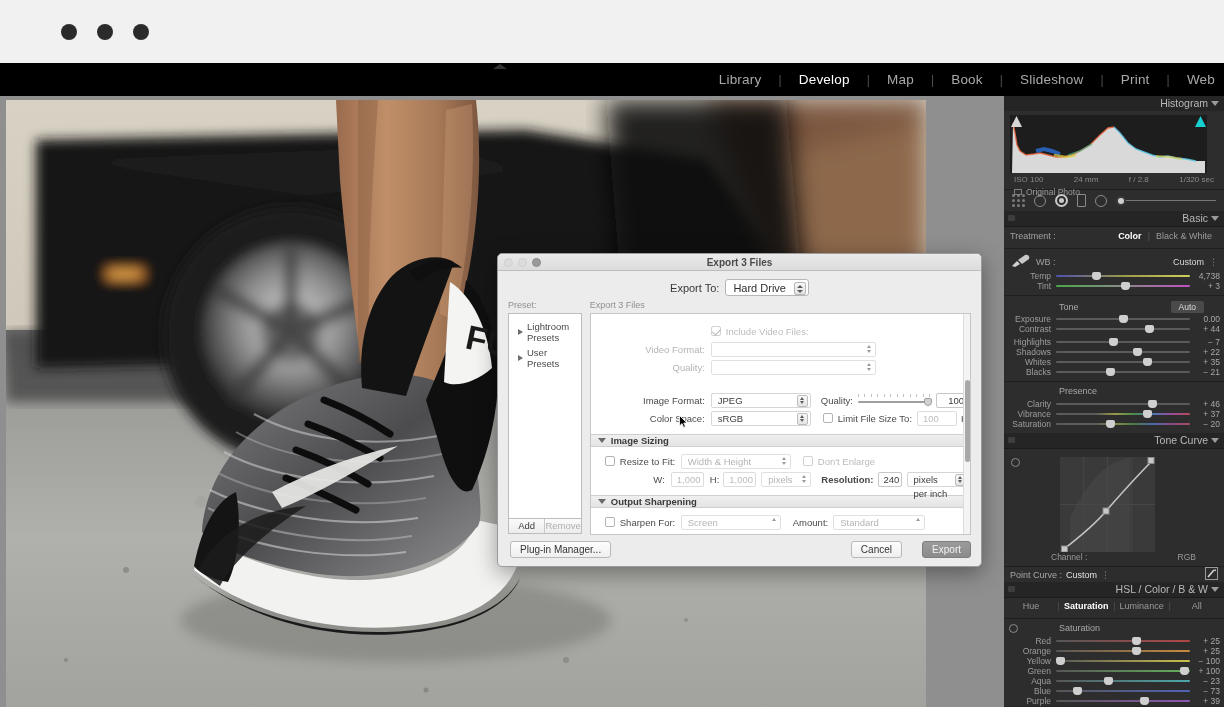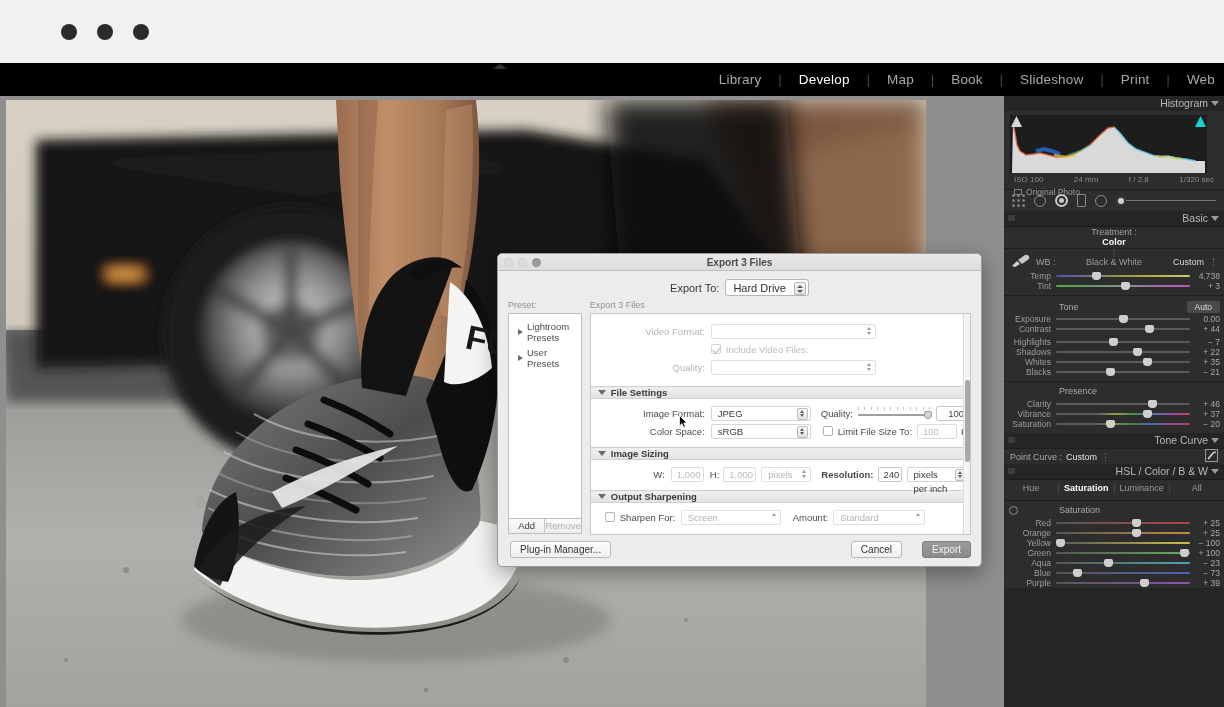--- a/index.html
+++ b/index.html
@@ -110,32 +110,32 @@
   .srow .track { position: absolute; left: 0; right: 0; top: 4px; height: 2px; background: #5b5b5b; border-radius: 1px; }
   .srow .knob { position: absolute; top: 1px; width: 9px; height: 8px; margin-left: -4.5px;
       background: #cfcfcf; border-radius: 2px 2px 4px 4px; }
   .srow .val { width: 30px; text-align: right; font-size: 8.5px; color: #a8a8a8; padding-left: 3px; }
   .divline { height: 1px; background: #1f1f1f; margin: 4px 0; }
   .subhdr { font-size: 9px; color: #a9a9a9; padding-left: 55px; margin: 2px 0 3px 0; }
 
   
   .treatment-row {
     display: flex; align-items: center; height: 17px; font-size: 9px;
-    padding: 0 6px; color: #a0a0a0; background: #2d2d2d; flex-direction: column;
+    padding: 0 6px; color: #a0a0a0; background: #2d2d2d;
   }
   .treatment-row .t-l { flex: 1; }
   .treatment-row .opt { padding: 0 6px; color: #9b9b9b; }
   .treatment-row .opt.on { color: #ffffff; font-weight: bold; }
   .wb-row { display: flex; align-items: center; height: 18px; font-size: 9px; padding: 0 6px; color: #a0a0a0; }
   .wb-row .eyedrop { width: 26px; }
   .wb-row .wb-l { flex: 1; }
   .wb-row .wb-v { color: #d8d8d8; }
   .auto-pill {
     background: #4a4a4a; color: #ddd; font-size: 8.5px; border-radius: 2px;
-    padding: 1px 8px; margin-left: auto; margin-right: 4px;
+    padding: 1px 8px; margin-left: auto; margin-right: 20px;
   }
   .tone-row { display: flex; align-items: center; height: 14px; font-size: 9px; padding-left: 55px; color: #a9a9a9; }
 
   
   .tc-box { position: relative; height: 118px; background: #2d2d2d; }
   .tc-plot { position: absolute; left: 56px; top: 8px; width: 95px; height: 95px; background: #3a3a3a; }
   .tc-target { position: absolute; left: 7px; top: 9px; width: 9px; height: 9px; border: 1px solid #8a8a8a; border-radius: 50%; }
   .tc-chan { position: absolute; left: 0; right: 0; bottom: 4px; display: flex; font-size: 8.5px; color: #9a9a9a; }
   .tc-chan .a { padding-left: 47px; }
   .tc-chan .b { margin-left: auto; padding-right: 28px; }
@@ -615,20 +615,41 @@
         <span class="val">− 20</span>
       </div>
       <div style="height:4px"></div>
     </div>
 
     <div class="panel-header">
       <span class="dotbtn"></span>
       <span>Tone Curve</span>
       <span class="tri"></span>
     </div>
+    <div class="panel-body tc-box">
+      <span class="tc-target"></span>
+      <div class="tc-plot">
+        <svg width="95" height="95" viewBox="0 0 95 95">
+          <rect width="95" height="95" fill="#3a3a3a"></rect>
+          <path d="M10,60 C30,20 48,8 56,5 L70,0 L70,95 L10,95 Z" fill="#454545" opacity="0.8"></path>
+          <line x1="23.75" y1="0" x2="23.75" y2="95" stroke="#474747" stroke-width="1"></line>
+          <line x1="47.5" y1="0" x2="47.5" y2="95" stroke="#474747" stroke-width="1"></line>
+          <line x1="71.25" y1="0" x2="71.25" y2="95" stroke="#474747" stroke-width="1"></line>
+          <line x1="0" y1="47.5" x2="95" y2="47.5" stroke="#474747" stroke-width="1"></line>
+          <path d="M4,92 C22,78 38,64 46,54 C60,38 80,16 92,4" stroke="#c4c4c4" stroke-width="1.6" fill="none"></path>
+          <rect x="1.5" y="89" width="6" height="6" fill="#c8c8c8" stroke="#8a8a8a"></rect>
+          <rect x="43" y="51" width="6" height="6" fill="#c8c8c8" stroke="#8a8a8a"></rect>
+          <rect x="88" y="0.5" width="6" height="6" fill="#c8c8c8" stroke="#8a8a8a"></rect>
+        </svg>
+      </div>
+      <div class="tc-chan">
+        <span class="a">Channel :</span>
+        <span class="b">RGB</span>
+      </div>
+    </div>
     <div class="panel-body pointcurve">
       <span>Point Curve :</span>
       <span style="color:#e4e4e4;padding-left:4px">Custom</span>
       <span style="padding-left:4px;color:#8a8a8a">⋮</span>
       <span style="margin-left:auto">
         <svg width="13" height="13" viewBox="0 0 13 13">
             <rect x="0.5" y="0.5" width="12" height="12" fill="none" stroke="#9a9a9a"></rect>
             <path d="M3,10 L9,3" stroke="#d6d6d6" stroke-width="1.6"></path>
             <path d="M9,3 L10.5,2 L11,3.5 L10,4.5 Z" fill="#d6d6d6"></path>
           </svg>
@@ -754,50 +775,46 @@
           <div class="disabled">Remove</div>
         </div>
       </div>
 
       <div class="settings-col">
         <div class="col-cap">Export 3 Files</div>
         <div class="settings-scroll">
 
           <div class="vidblock">
             <div class="frow">
+              <span class="rlab dim"></span>
+              <span class="ck checked dim"></span>
+              <span style="padding-left:5px;color:#bcbcbc">Include Video Files:</span>
+            </div>
+            <div class="frow">
               <span class="rlab dim">Video Format:</span>
               <span class="minipop dim" style="width:165px">
                 <span></span>
                 <span class="arrs">
                     <i class="up"></i>
                     <i class="dn"></i>
                   </span>
               </span>
-            </div>
-            <div class="frow">
-              <span class="rlab dim"></span>
-              <span class="ck checked dim"></span>
-              <span style="padding-left:5px;color:#bcbcbc">Include Video Files:</span>
             </div>
             <div class="frow">
               <span class="rlab dim">Quality:</span>
               <span class="minipop dim" style="width:165px">
                 <span></span>
                 <span class="arrs">
                     <i class="up"></i>
                     <i class="dn"></i>
                   </span>
               </span>
             </div>
           </div>
 
-          <div class="sec-hdr">
-            <span class="tri-down"></span>
-            <span>File Settings</span>
-          </div>
           <div class="sec-body">
             <div class="frow">
               <span class="rlab">Image Format:</span>
               <span class="minipop bluepop" style="width:100px">
                 <span>JPEG</span>
                 <span class="arrs">
                     <i class="up"></i>
                     <i class="dn"></i>
                   </span>
               </span>
@@ -836,20 +853,34 @@
               <span class="txtbox dim" style="width:40px;margin-left:5px">100</span>
               <span style="padding-left:4px;color:#4a4a4a">K</span>
             </div>
           </div>
 
           <div class="sec-hdr">
             <span class="tri-down"></span>
             <span>Image Sizing</span>
           </div>
           <div class="sec-body">
+            <div class="frow">
+              <span class="rlab" style="width:14px"></span>
+              <span class="ck"></span>
+              <span style="padding-left:5px;color:#4a4a4a;width:66px">Resize to Fit:</span>
+              <span class="minipop dim" style="width:110px">
+                <span>Width &amp; Height</span>
+                <span class="arrs">
+                    <i class="up"></i>
+                    <i class="dn"></i>
+                  </span>
+              </span>
+              <span class="ck dim" style="margin-left:12px"></span>
+              <span style="padding-left:5px;color:#bcbcbc">Don't Enlarge</span>
+            </div>
             <div class="frow">
               <span class="rlab" style="width:80px">W:</span>
               <span class="txtbox dim" style="width:33px">1,000</span>
               <span style="padding-left:6px;color:#4a4a4a">H:</span>
               <span class="txtbox dim" style="width:33px;margin-left:4px">1,000</span>
               <span class="minipop dim" style="width:50px;margin-left:5px">
                 <span>pixels</span>
                 <span class="arrs">
                     <i class="up"></i>
                     <i class="dn"></i>

